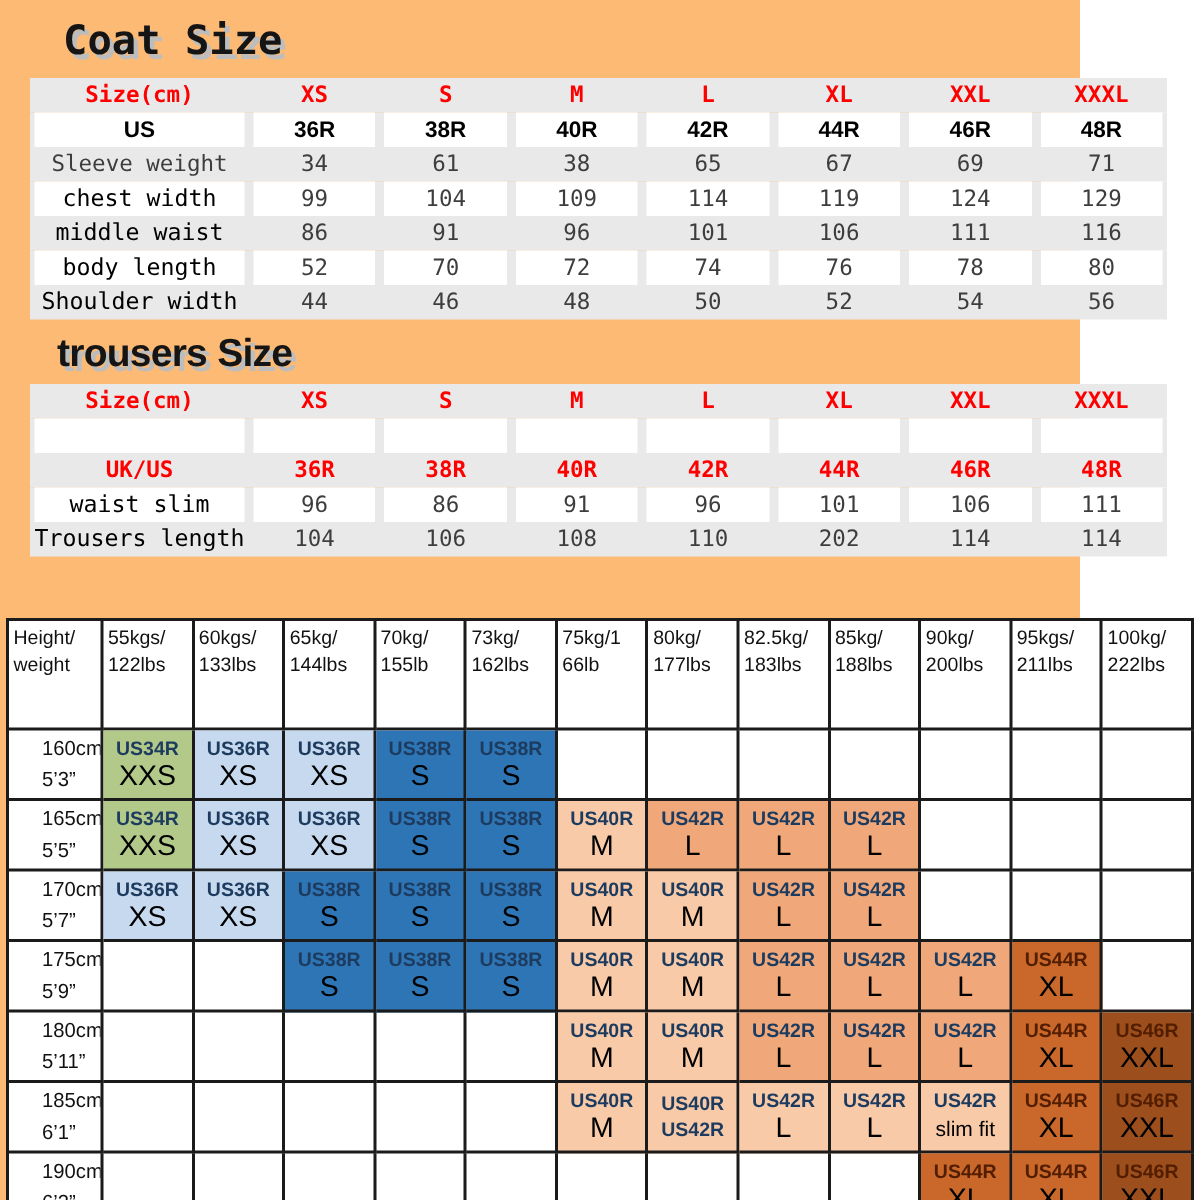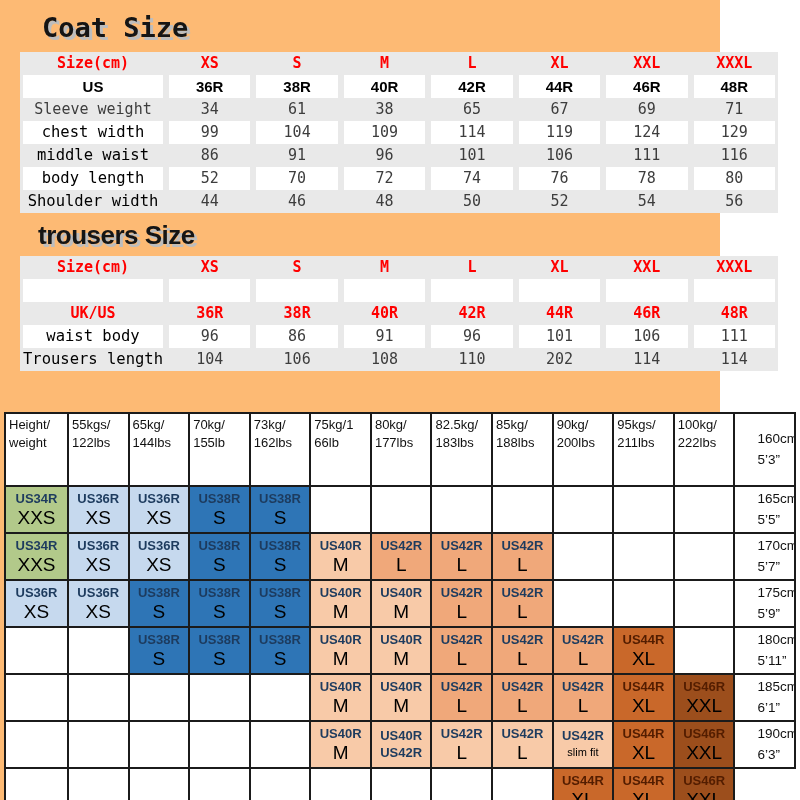--- a/index.html
+++ b/index.html
@@ -30,21 +30,21 @@
           border-top:2px solid #1b1b1b;border-left:2px solid #1b1b1b;background:#fff}
   .matrix>div{border-right:2px solid #1b1b1b;border-bottom:2px solid #1b1b1b;min-width:0;overflow:hidden}
   .mx-head{font-size:13px;line-height:1.42;padding:2px 0 0 3px;color:#111;white-space:pre-line}
   .mx-rowhead{font-size:13.5px;line-height:1.55;padding-left:22px;display:flex;flex-direction:column;
               justify-content:center;color:#111;white-space:pre-line}
   .mx-cell{display:flex;flex-direction:column;justify-content:center;align-items:center;text-align:center}
   .mx-code{font-size:13px;font-weight:700;color:#1d3b5e;line-height:1.3;white-space:nowrap}
   .mx-code.dark{color:#531d00}
   .mx-size{font-size:19px;color:#000;line-height:1.1;white-space:nowrap}
   .mx-size.code{font-size:13px;font-weight:700;color:#1d3b5e;line-height:1.3}
-  .mx-size.small{font-size:11px;color:#000;line-height:1.4}
+  .mx-size.small{font-size:14px;color:#000;line-height:1.4}
 </style>
 </head>
 <body>
 
 <div class="page">
   <h2 class="sec-title" id="coat-title">Coat Size</h2>
   <div class="mtable" id="coat-table">
       <div class="mrow gray r-red">
         <div class="mcell label">Size(cm)</div>
         <div class="mcell val">XS</div>
@@ -143,21 +143,21 @@
         <div class="mcell label">UK/US</div>
         <div class="mcell val">36R</div>
         <div class="mcell val">38R</div>
         <div class="mcell val">40R</div>
         <div class="mcell val">42R</div>
         <div class="mcell val">44R</div>
         <div class="mcell val">46R</div>
         <div class="mcell val">48R</div>
       </div>
       <div class="mrow white r-boldlabel">
-        <div class="mcell label">waist body</div>
+        <div class="mcell label">waist slim</div>
         <div class="mcell val">96</div>
         <div class="mcell val">86</div>
         <div class="mcell val">91</div>
         <div class="mcell val">96</div>
         <div class="mcell val">101</div>
         <div class="mcell val">106</div>
         <div class="mcell val">111</div>
       </div>
       <div class="mrow gray r-boldlabel">
         <div class="mcell label">Trousers length</div>
@@ -169,20 +169,22 @@
         <div class="mcell val">114</div>
         <div class="mcell val">114</div>
       </div>
     </div>
 
   <div class="matrix" id="matrix-table">
       <div class="mx-head">Height/
 weight</div>
       <div class="mx-head">55kgs/
 122lbs</div>
+      <div class="mx-head">60kgs/
+133lbs</div>
       <div class="mx-head">65kg/
 144lbs</div>
       <div class="mx-head">70kg/
 155lb</div>
       <div class="mx-head">73kg/
 162lbs</div>
       <div class="mx-head">75kg/1
 66lb</div>
       <div class="mx-head">80kg/
 177lbs</div>

